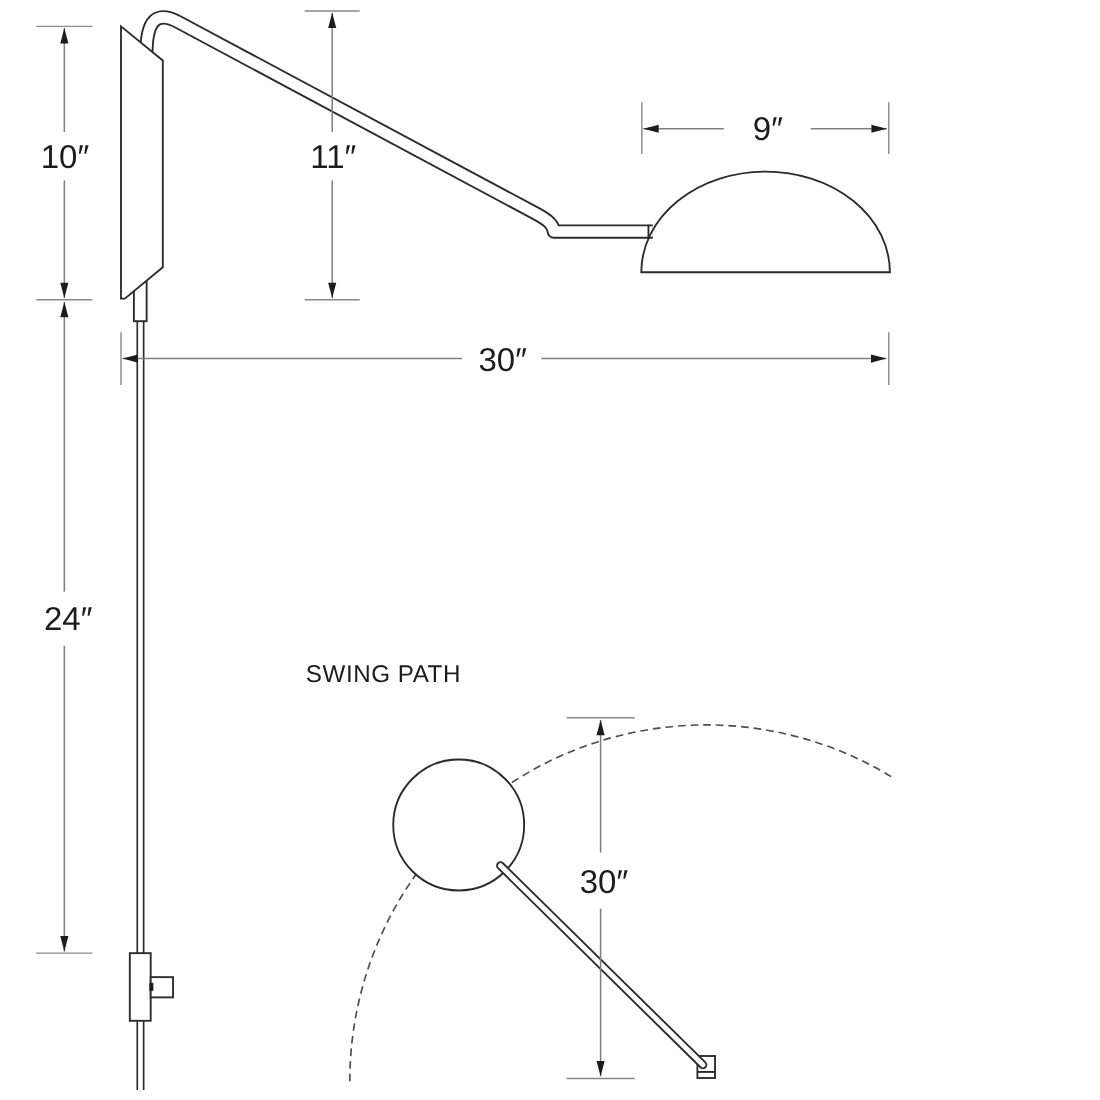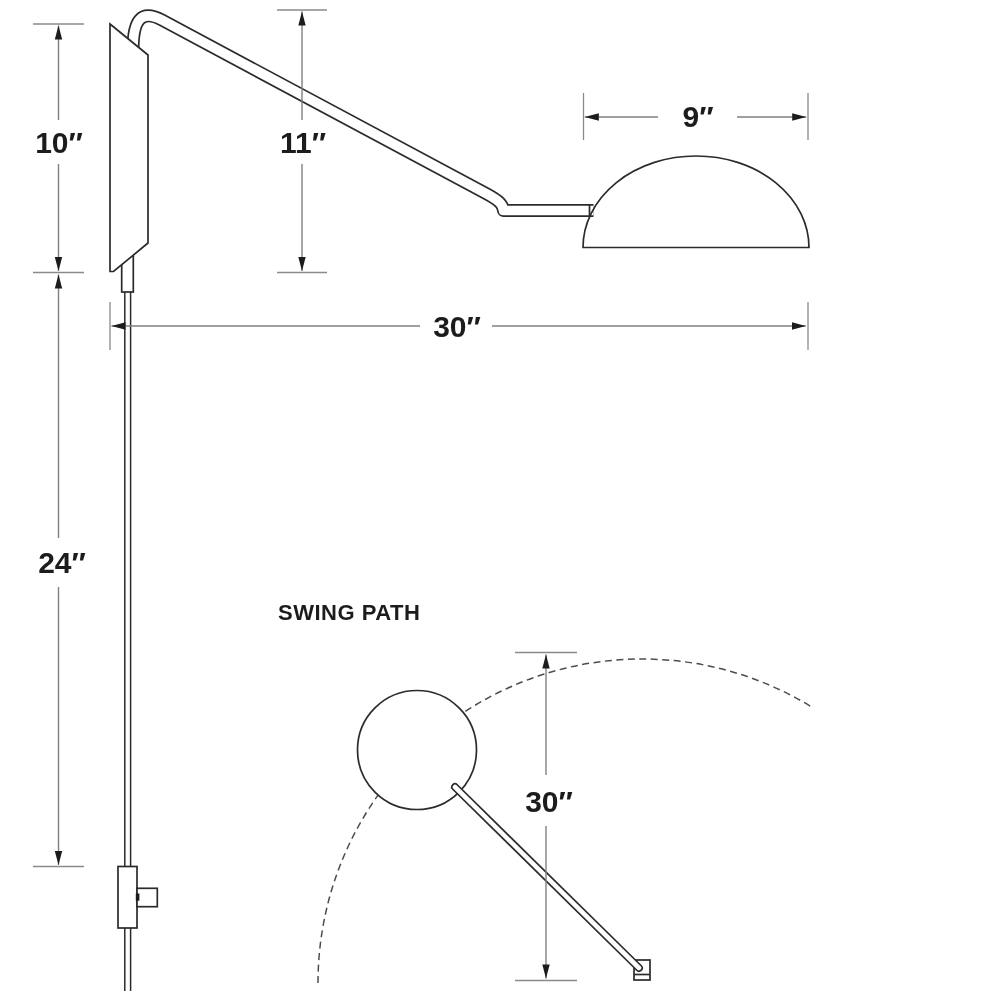--- a/index.html
+++ b/index.html
@@ -1,16 +1,16 @@
 <!DOCTYPE html>
 <html><head>
 <meta charset="utf-8">
 <style>
   html,body{margin:0;padding:0;background:#ffffff;}
-  .stage{width:812px;height:1000px;position:relative;background:#fff;overflow:hidden;font-weight:bold;}
+  .stage{width:812px;height:1000px;position:relative;background:#fff;overflow:hidden;}
   svg{display:block;}
   text{font-family:"Liberation Sans","DejaVu Sans",sans-serif;fill:#1c1c1c;}
   .dimtxt{font-size:30px;}
   .captxt{font-size:22px;letter-spacing:0.5px;}
   .geo{stroke:#2b2b2b;stroke-width:1.7;fill:none;}
   .geow{fill:#ffffff;stroke:#2b2b2b;stroke-width:1.7;}
   .dim{stroke:#808080;stroke-width:1.4;fill:none;}
   .tick{stroke:#8a8a8a;stroke-width:1.3;fill:none;}
   .dash{stroke:#4d4d4d;stroke-width:1.5;fill:none;stroke-dasharray:7 4.5;}
 </style>

